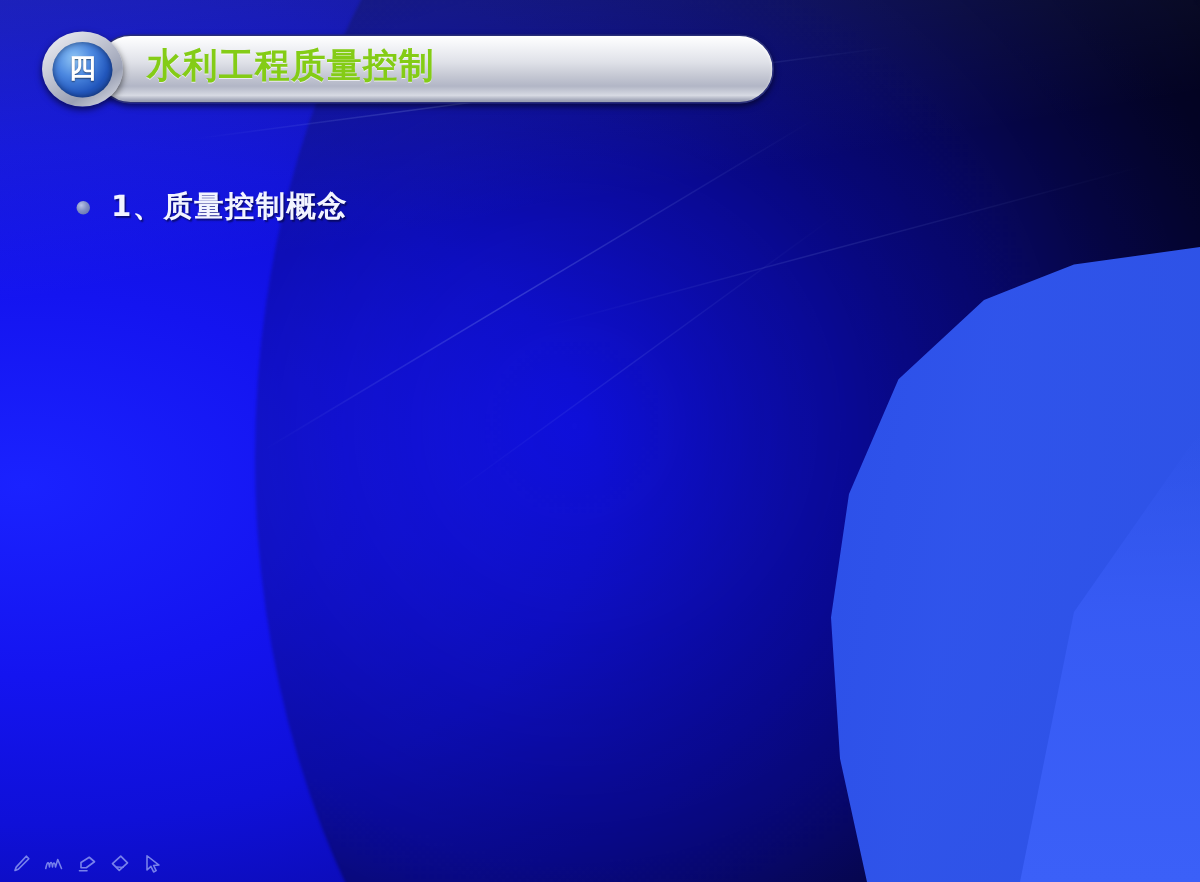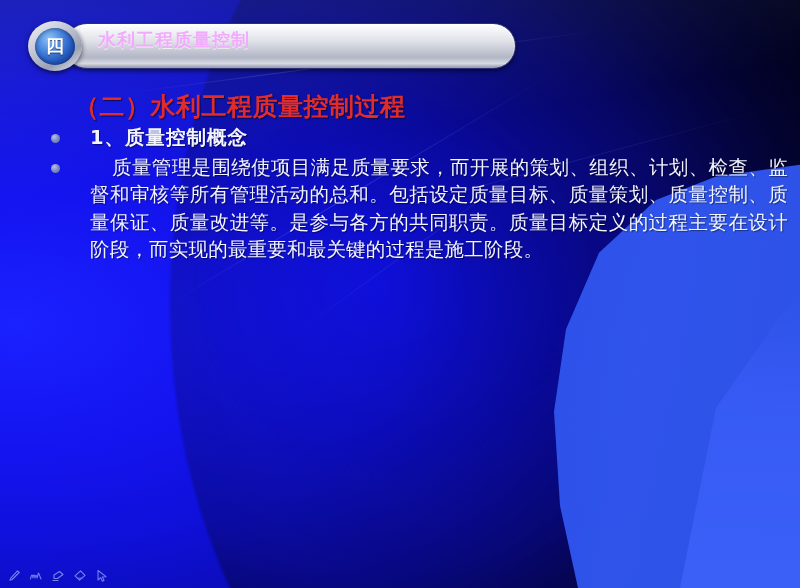--- a/index.html
+++ b/index.html
@@ -112,23 +112,23 @@
         #d7dae3 90%,
         #8e93a8 100%);
     border: 1.3px solid #2a2f78;
     box-shadow: 0 2px 4px rgba(0,0,0,0.55), inset 0 1px 2px rgba(255,255,255,0.9);
     box-sizing: border-box;
   }
   .banner-title {
     position: absolute;
     left: 70px;
     top: 7px;
-    font-size: 18px;
+    font-size: 23px;
     font-weight: bold;
-    color: #f0abfc;
+    color: #84cc16;
     letter-spacing: 1px;
     text-shadow: 0 1px 0 rgba(255,255,255,0.65);
     white-space: nowrap;
   }
   .badge {
     position: absolute;
     left: 0;
     top: 0;
     width: 54px;
     height: 50px;
@@ -191,21 +191,20 @@
     margin: 10px 14px 0 31px;
   }
   .para-text {
     flex: 1 1 auto;
     font-size: 19.5px;
     line-height: 27.5px;
     color: #f2f4ff;
     text-align: justify;
     text-shadow: 1px 1px 1px rgba(0,0,0,0.45);
     letter-spacing: 0.2px;
-    margin-left: 16px;
   }
   .para-strong .para-text {
     font-weight: bold;
     letter-spacing: 1px;
   }
   .para-indent .para-text { text-indent: 22px; }
 
   
   .toolbar {
     position: absolute;
@@ -243,34 +242,29 @@
   <div class="banner">
     <div class="banner-capsule"></div>
     <div class="banner-title">水利工程质量控制</div>
     <div class="badge">
       <div class="badge-inner">
         <span class="badge-char">四</span>
       </div>
     </div>
   </div>
 
-  <div class="heading">（二）水利工程质量控制过程</div>
 
   <div class="body-block">
 
     <div class="para para-strong">
       <span class="bullet"></span>
       <div class="para-text">1、质量控制概念</div>
     </div>
 
 
-    <div class="para para-indent">
-      <span class="bullet"></span>
-      <div class="para-text">质量管理是围绕使项目满足质量要求，而开展的策划、组织、计划、检查、监督和审核等所有管理活动的总和。包括设定质量目标、质量策划、质量控制、质量保证、质量改进等。是参与各方的共同职责。质量目标定义的过程主要在设计阶段，而实现的最重要和最关键的过程是施工阶段。</div>
-    </div>
 
   </div>
 
   <div class="toolbar">
 
     <div class="tool">
       <svg width="14" height="14" viewBox="0 0 14 14">
         <path d="M10.5 1.8 L12.2 3.5 L5.2 10.5 L3 11.3 L3.8 9.1 Z" fill="none" stroke="#b9c8ff" stroke-width="1.1" stroke-linejoin="round"></path>
       </svg>
     </div>

